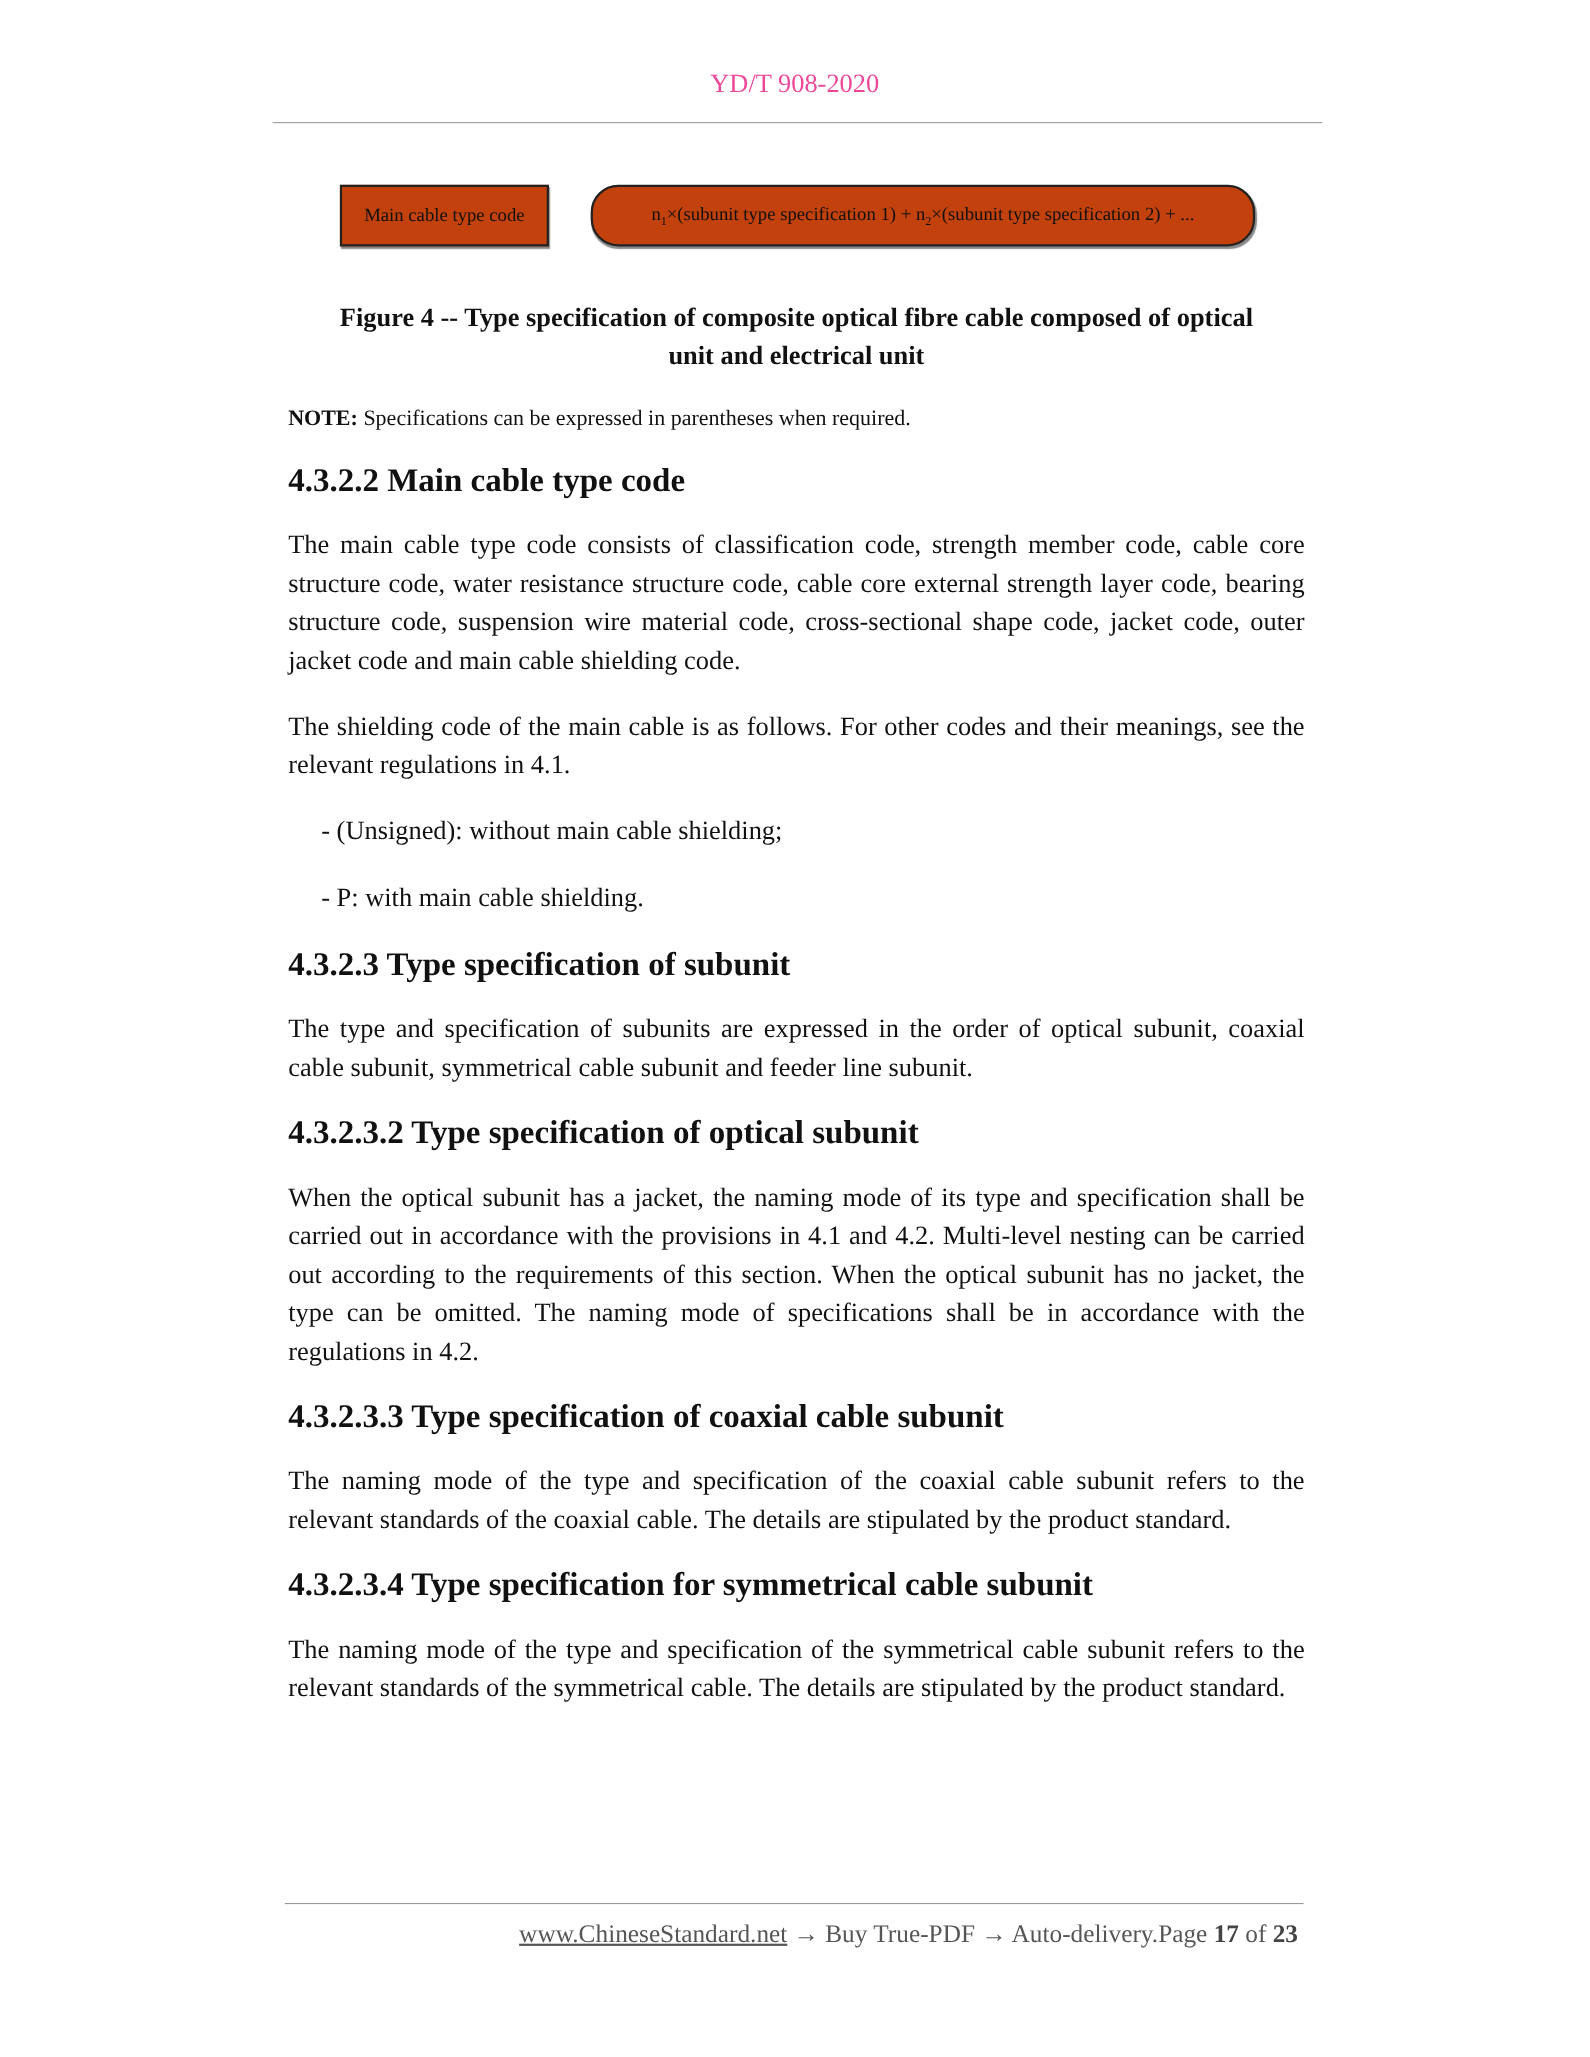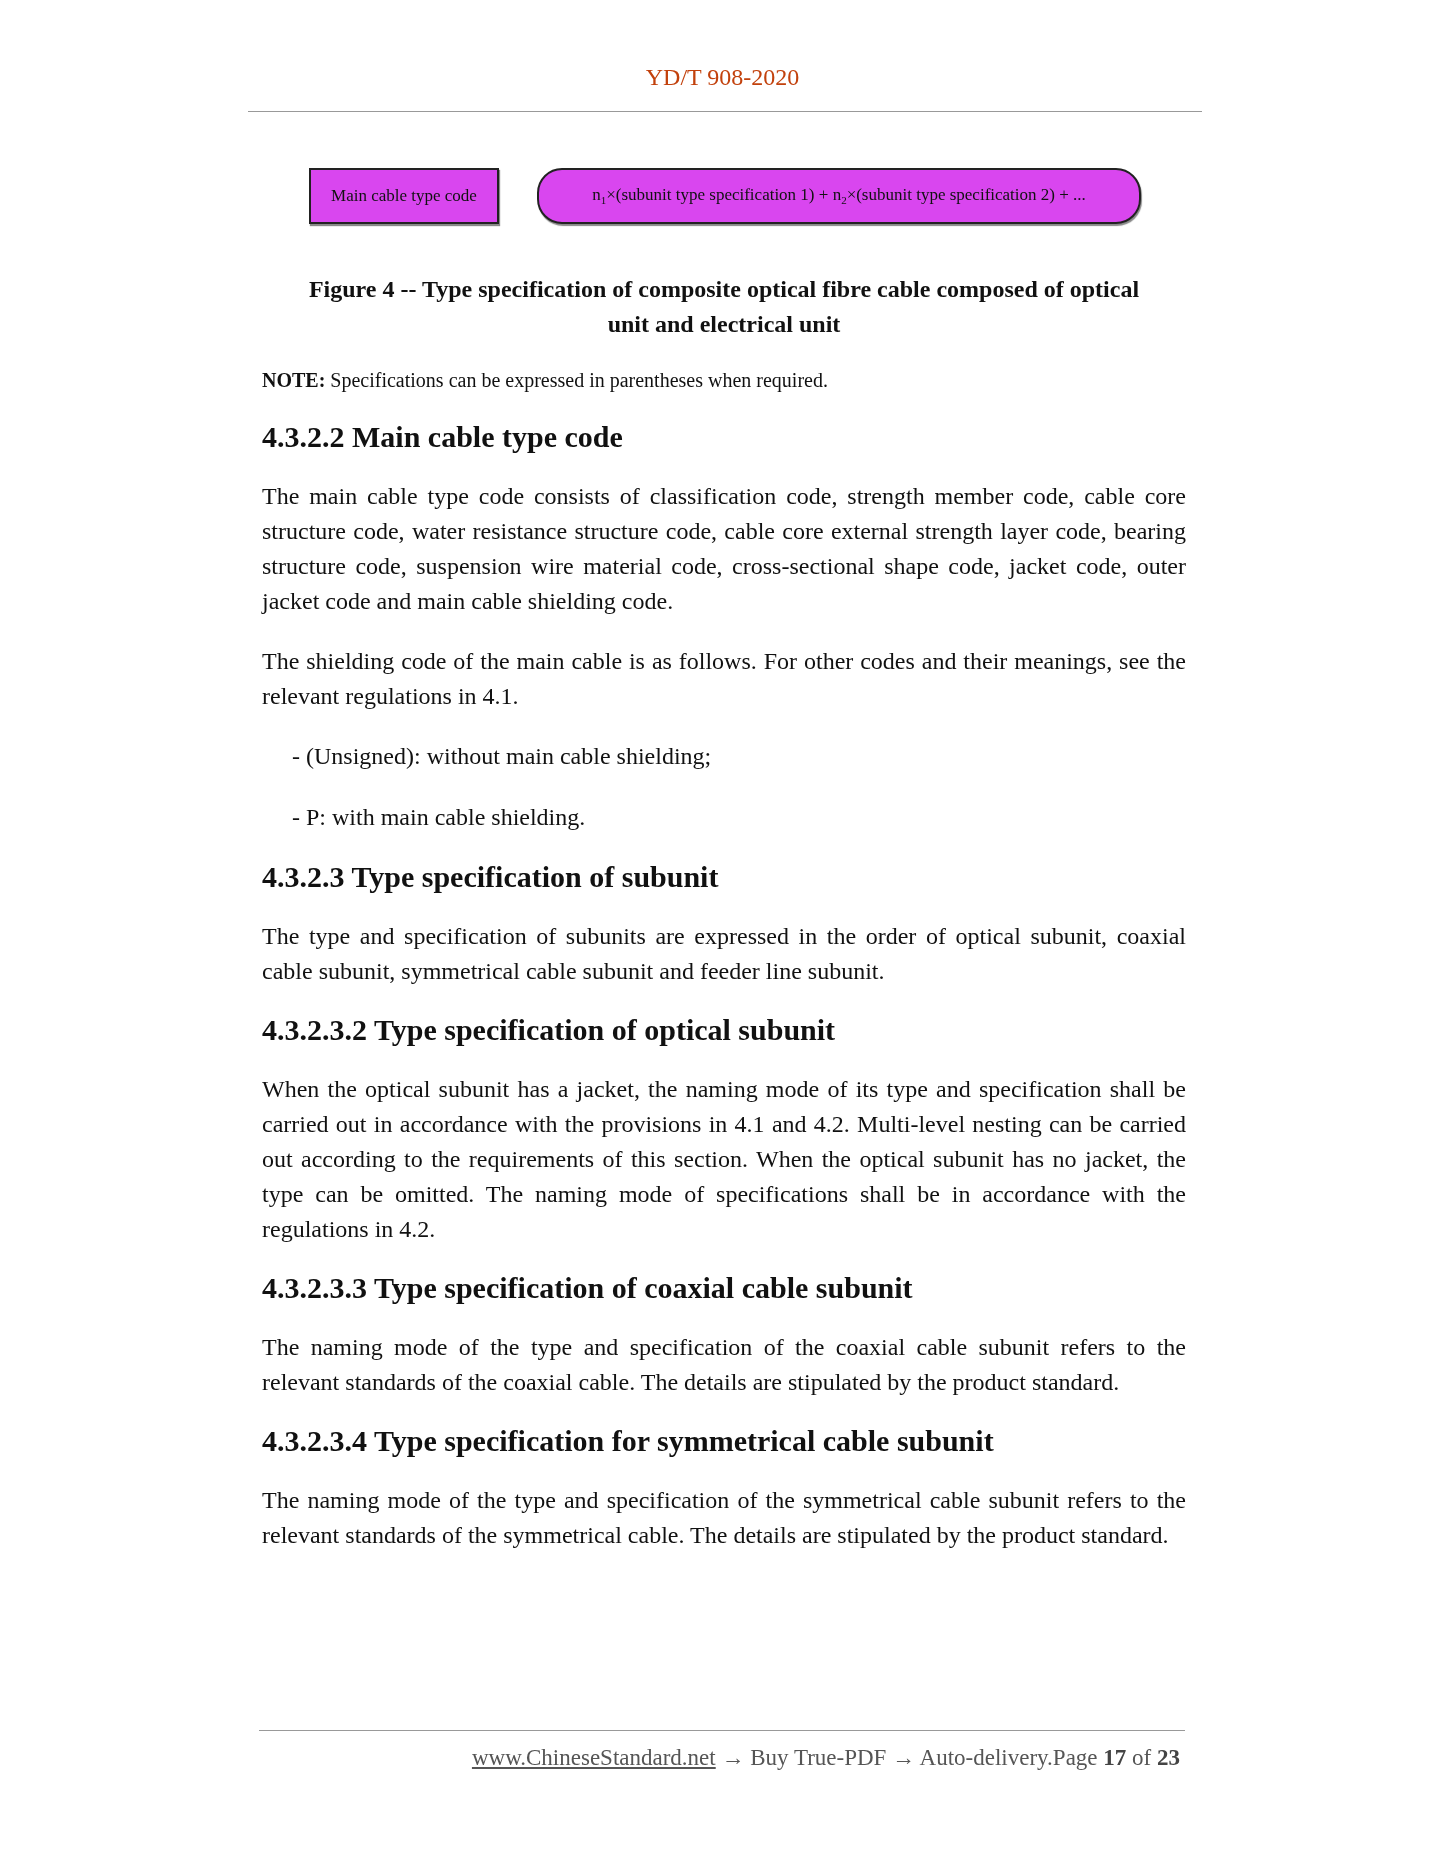--- a/index.html
+++ b/index.html
@@ -1,24 +1,24 @@
 <!DOCTYPE html>
 <html><head>
 <meta charset="utf-8">
 <style>
   html, body { margin: 0; padding: 0; background: #ffffff; }
   body { width: 1445px; height: 1870px; position: relative; overflow: hidden;
          font-family: "Liberation Serif", serif; color: #111; }
   .page-header { position: absolute; top: 64px; left: 0; width: 1445px; text-align: center;
-                 font-size: 24px; color: #c2410c; }
+                 font-size: 24px; color: #ec4899; }
   .header-rule { position: absolute; top: 111px; left: 248px; width: 954px; height: 0;
                  border-top: 1.5px solid #999; }
   .fig-box { position: absolute; top: 168px; height: 52px; border: 2px solid #222;
              box-shadow: 1px 2px 1px #888; display: flex; align-items: center; justify-content: center;
-             font-size: 17px; background: #d946ef; }
+             font-size: 17px; background: #c2410c; }
   #box1 { left: 309px; width: 186px; }
   #box2 { left: 537px; width: 600px; border-radius: 25px; }
   .fig-box sub { font-size: 11px; }
   .content { position: absolute; left: 262px; top: 272px; width: 924px; }
   .caption { text-align: center; font-weight: bold; font-size: 24px; line-height: 35px; margin: 0 0 23px 0; }
   .note { font-size: 20px; margin: 0 0 26px 0; line-height: 30px; }
   .note b { font-weight: bold; }
   h3 { font-size: 30px; font-weight: bold; margin: 0 0 26px 0; line-height: 32px; }
   p.body { font-size: 24px; line-height: 35px; margin: 0 0 25px 0; text-align: justify; }
   p.item { font-size: 24px; line-height: 35px; margin: 0 0 26px 30px; }

